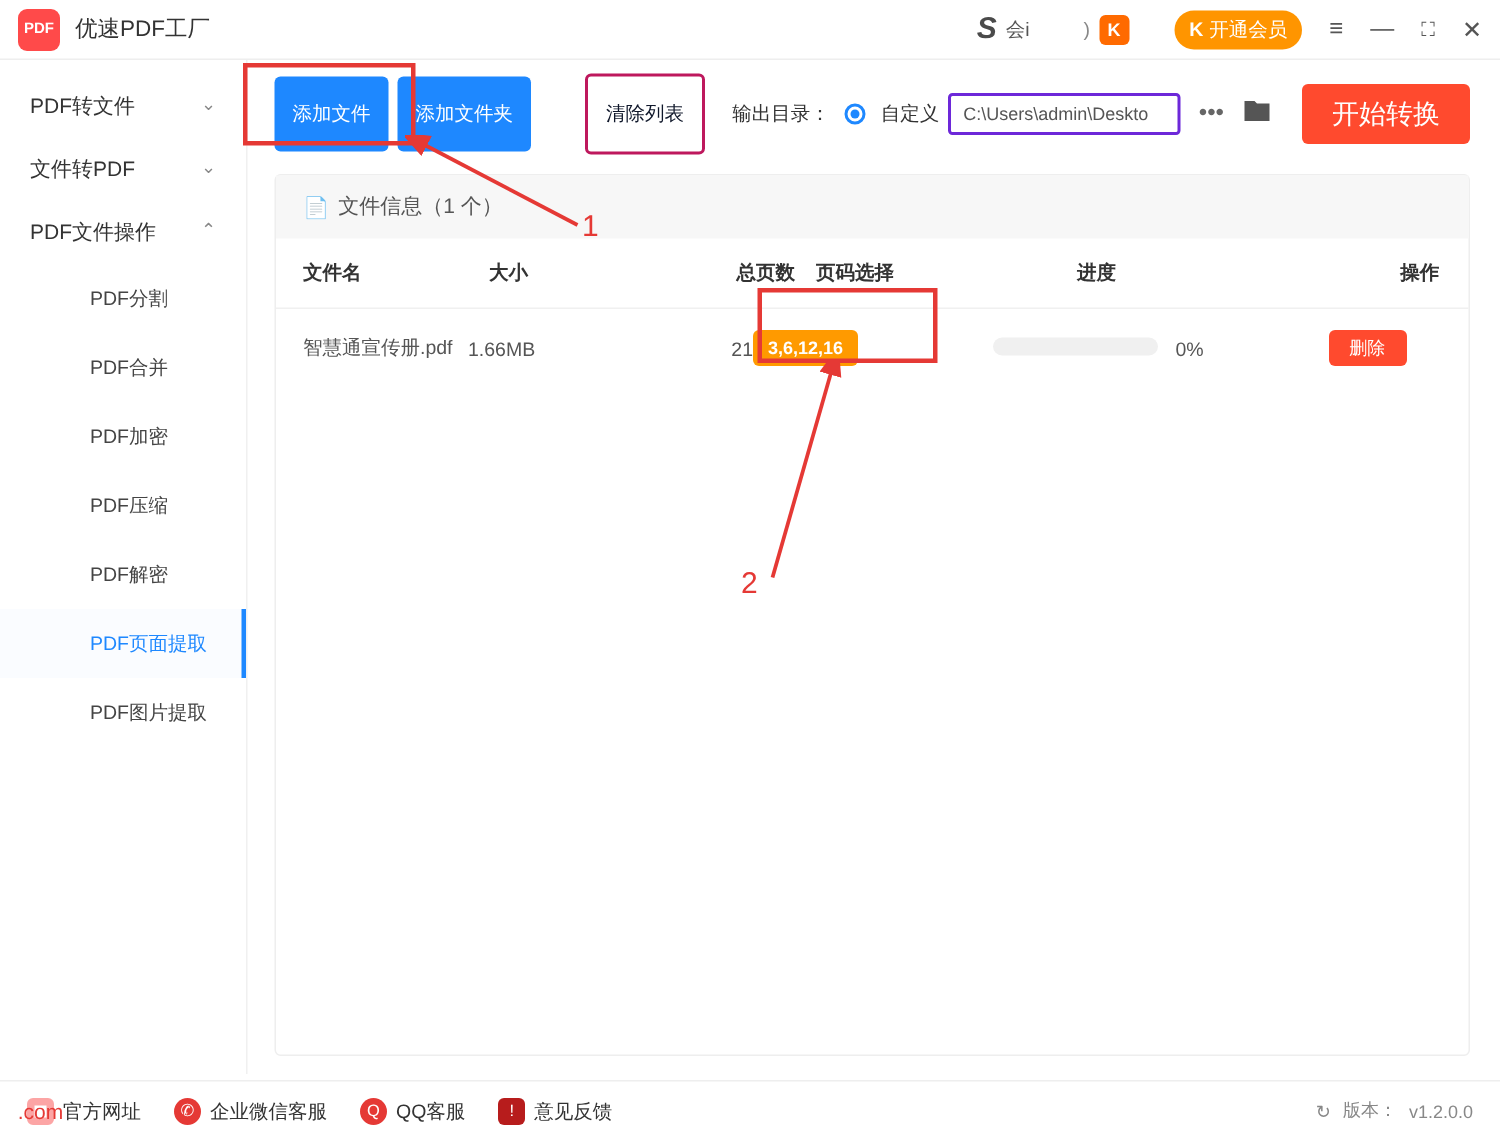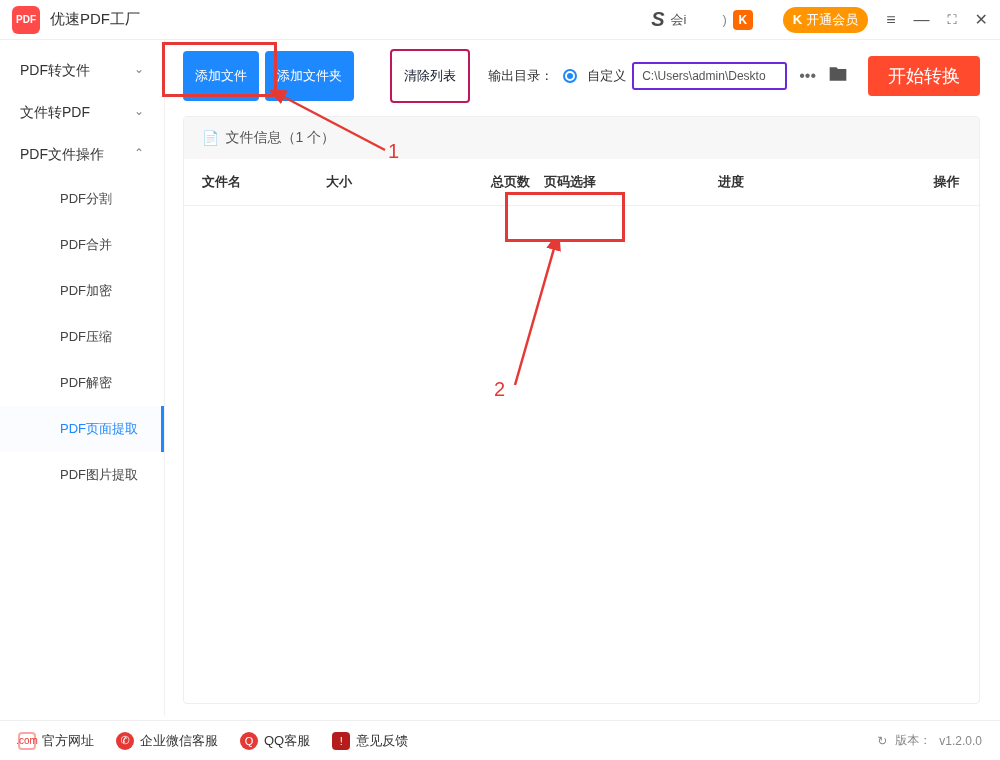--- a/index.html
+++ b/index.html
@@ -55,21 +55,21 @@
 .col-act { flex: 1; text-align: center; }
 .table-row { display: flex; padding: 14px 18px; font-size: 13px; color: #555; align-items: center; }
 .page-tag { background: #ff9a00; color: #fff; padding: 5px 10px; border-radius: 4px; font-size: 12px; display:inline-block; font-weight:600;}
 .prog-bar { width: 110px; height: 12px; background: #f0f0f0; border-radius: 6px; display: inline-block; margin-right: 8px; }
 .del-btn { background: #ff4a2e; color: #fff; padding: 5px 14px; border-radius: 4px; font-size: 12px; cursor: pointer; }
 
 
 .footer { position: absolute; bottom: 0; left: 0; right: 0; height: 40px; border-top: 1px solid #eee; display: flex; align-items: center; padding: 0 18px; font-size: 13px; background:#fff;}
 .foot-item { display: flex; align-items: center; gap: 6px; margin-right: 22px; color: #333; cursor: pointer; }
 .foot-ic { width: 18px; height: 18px; border-radius: 4px; display: flex; align-items: center; justify-content: center; color: #fff; font-size: 11px; }
-.ic-red-outline { border: 2px solid #fca5a5; color: #e53935; border-radius:4px; font-size:10px;}
+.ic-red-outline { border: 5px solid #fca5a5; color: #e53935; border-radius:4px; font-size:14px;}
 .ic-red { background: #e53935; border-radius: 50%; }
 .ic-teal { background: #e53935; border-radius: 50%; }
 .ic-darkred { background: #b71c1c; }
 .footer-spacer { flex: 1; }
 .version { color: #888; font-size: 12px; display:flex; align-items:center; gap:8px;}
 
 
 .anno-box1 { position: absolute; border: 3px solid #e53935; pointer-events: none; }
 .anno-box2 { position: absolute; border: 3px solid #e53935; pointer-events: none; }
 .anno-num { position: absolute; color: #e53935; font-size: 20px; font-weight: 400; pointer-events:none;}
@@ -149,20 +149,35 @@
         <span>📄</span>
         <span>文件信息（1 个）</span>
       </div>
       <div class="table-head">
         <div class="col-name">文件名</div>
         <div class="col-size">大小</div>
         <div class="col-pages">总页数</div>
         <div class="col-sel">页码选择</div>
         <div class="col-prog">进度</div>
         <div class="col-act">操作</div>
+      </div>
+      <div class="table-row">
+        <div class="col-name" style="line-height:1.4;">智慧通宣传册.pdf</div>
+        <div class="col-size">1.66MB</div>
+        <div class="col-pages">21</div>
+        <div class="col-sel">
+          <span class="page-tag">3,6,12,16</span>
+        </div>
+        <div class="col-prog">
+          <span class="prog-bar"></span>
+          <span>0%</span>
+        </div>
+        <div class="col-act">
+          <span class="del-btn">删除</span>
+        </div>
       </div>
     </div>
   </div>
 </div>
 
 <div class="footer">
   <div class="foot-item">
     <span class="foot-ic ic-red-outline">.com</span>
     <span>官方网址</span>
   </div>

